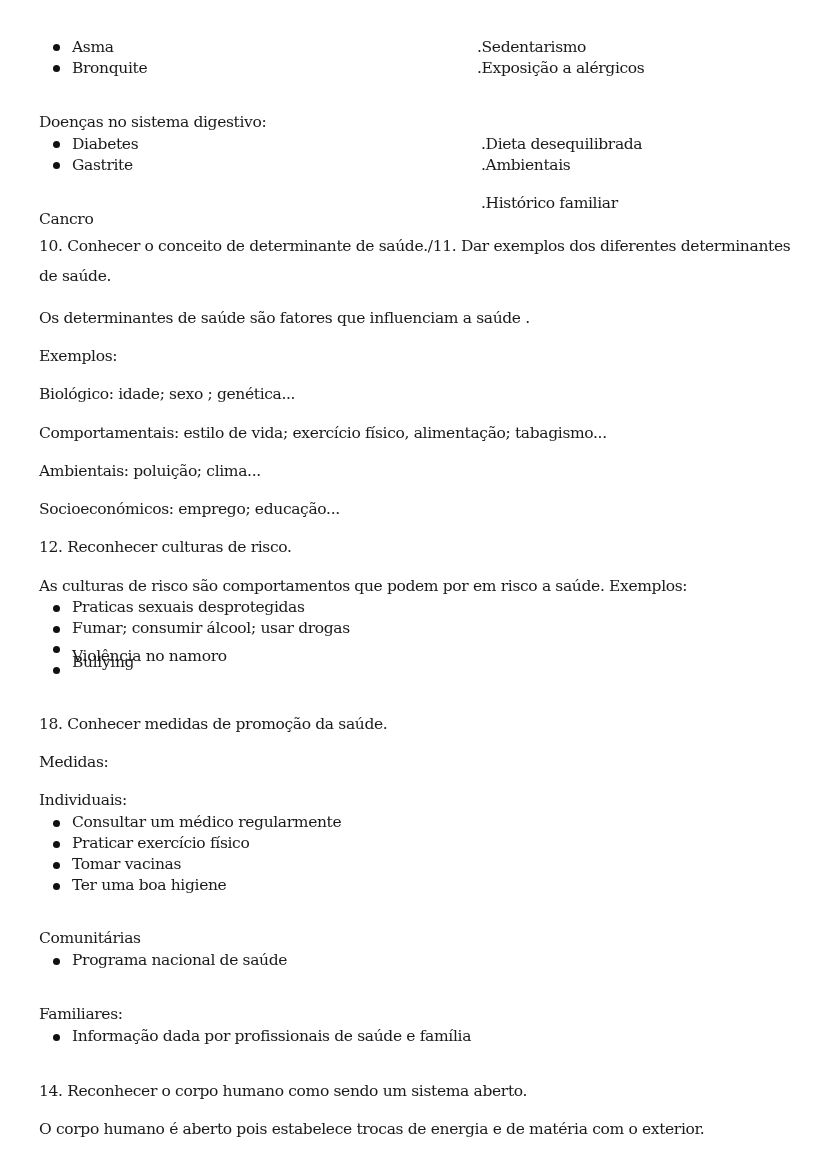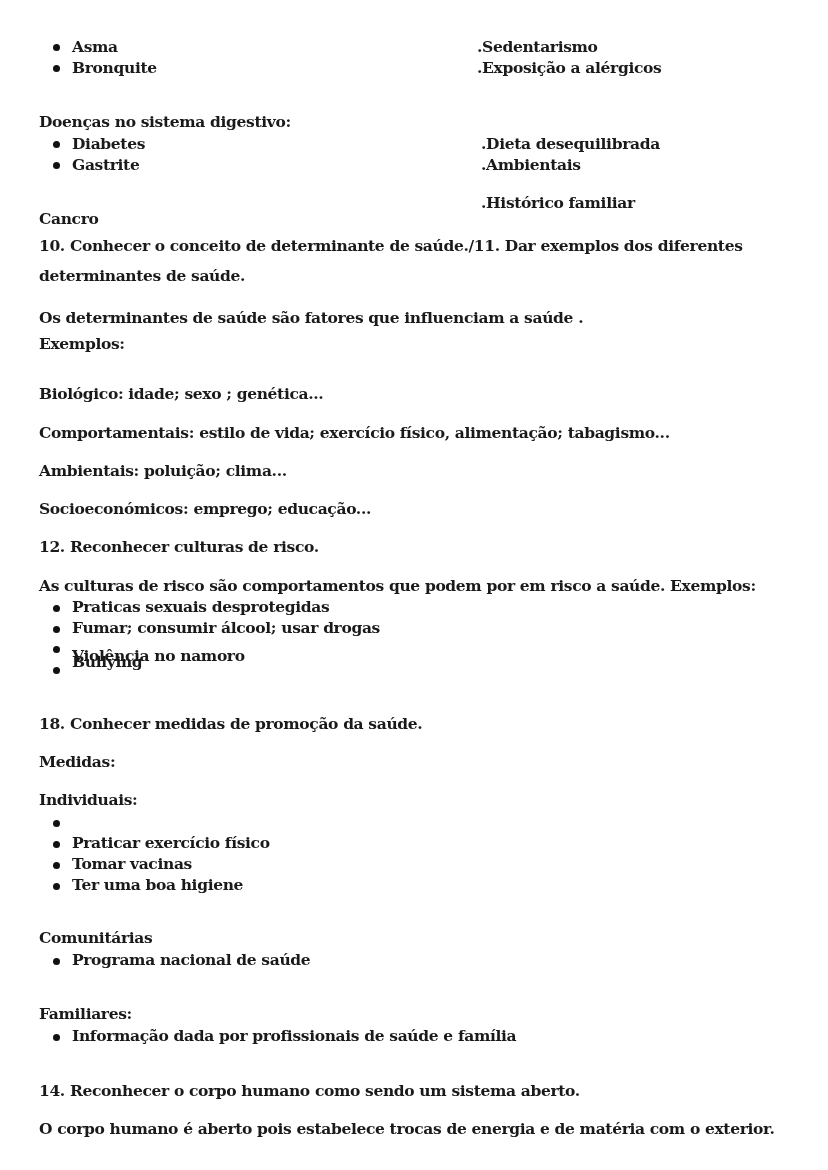--- a/index.html
+++ b/index.html
@@ -12,21 +12,21 @@
       height: 1170px;
       position: relative;
       overflow: hidden;
       font-family: "DejaVu Serif", "Liberation Serif", serif;
       color: #1a1a1a;
       font-size: 15.5px;
     }
     .page {
       position: absolute;
       left: 0; top: 0;
-      width: 828px; height: 1170px; font-weight: bold;
+      width: 828px; height: 1170px;
     }
     .line {
       position: absolute;
       left: 39px;
       white-space: nowrap;
       line-height: 20px;
       letter-spacing: -0.35px;
       margin-top: 16px;
     }
     .right {
@@ -77,41 +77,42 @@
   <span class="dot" style="top:162px"></span>
   <div class="bullet" style="top:155px">Gastrite</div>
   <div class="right" style="left:481px; top:134px">.Dieta desequilibrada</div>
   <div class="right" style="left:481px; top:155px">.Ambientais</div>
 
   <div class="line" style="top:193px">Cancro</div>
   <div class="right" style="left:481px; top:193px">.Histórico familiar</div>
 
   <div class="wrap" style="top:231px">10. Conhecer o conceito de determinante de saúde./11. Dar exemplos dos diferentes determinantes de saúde.</div>
   <div class="line" style="top:292px">Os determinantes de saúde são fatores que influenciam a saúde .</div>
-  <div class="line" style="top:318px">Exemplos:</div>
+  <div class="line" style="top:330px">Exemplos:</div>
   <div class="line" style="top:368px">Biológico: idade; sexo ; genética...</div>
   <div class="line" style="top:407px">Comportamentais: estilo de vida; exercício físico, alimentação; tabagismo...</div>
   <div class="line" style="top:445px">Ambientais: poluição; clima...</div>
   <div class="line" style="top:483px">Socioeconómicos: emprego; educação...</div>
 
   <div class="line" style="top:521px">12. Reconhecer culturas de risco.</div>
   <div class="line" style="top:560px">As culturas de risco são comportamentos que podem por em risco a saúde. Exemplos:</div>
   <span class="dot" style="top:605px"></span>
   <div class="bullet" style="top:597px">Praticas sexuais desprotegidas</div>
   <span class="dot" style="top:626px"></span>
   <div class="bullet" style="top:618px">Fumar; consumir álcool; usar drogas</div>
   <span class="dot" style="top:646px"></span>
   <div class="bullet" style="top:646px">Violência no namoro</div>
   <span class="dot" style="top:667px"></span>
   <div class="bullet" style="top:652px">Bullying</div>
 
   <div class="line" style="top:698px">18. Conhecer medidas de promoção da saúde.</div>
   <div class="line" style="top:736px">Medidas:</div>
   <div class="line" style="top:774px">Individuais:</div>
   <span class="dot" style="top:820px"></span>
+  <div class="bullet" style="top:812px">Consultar um médico regularmente</div>
   <span class="dot" style="top:841px"></span>
   <div class="bullet" style="top:833px">Praticar exercício físico</div>
   <span class="dot" style="top:862px"></span>
   <div class="bullet" style="top:854px">Tomar vacinas</div>
   <span class="dot" style="top:883px"></span>
   <div class="bullet" style="top:875px">Ter uma boa higiene</div>
 
   <div class="line" style="top:912px">Comunitárias</div>
   <span class="dot" style="top:958px"></span>
   <div class="bullet" style="top:950px">Programa nacional de saúde</div>

